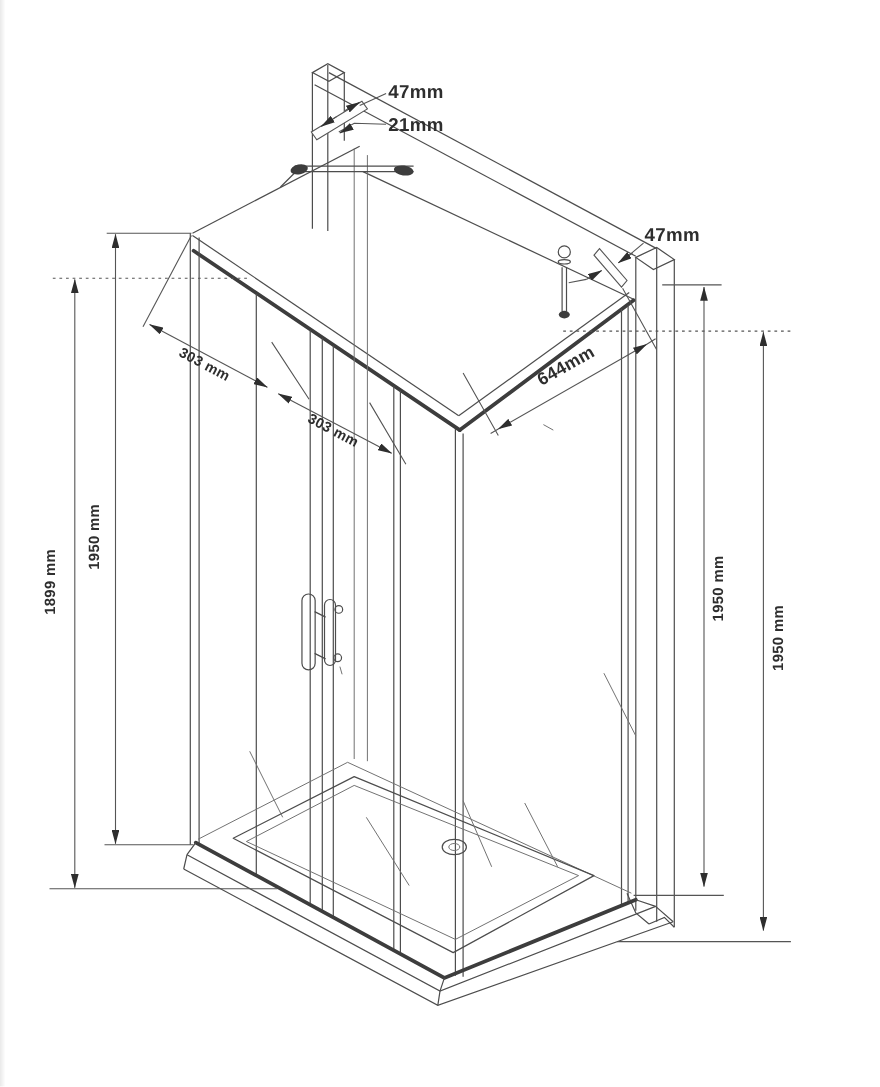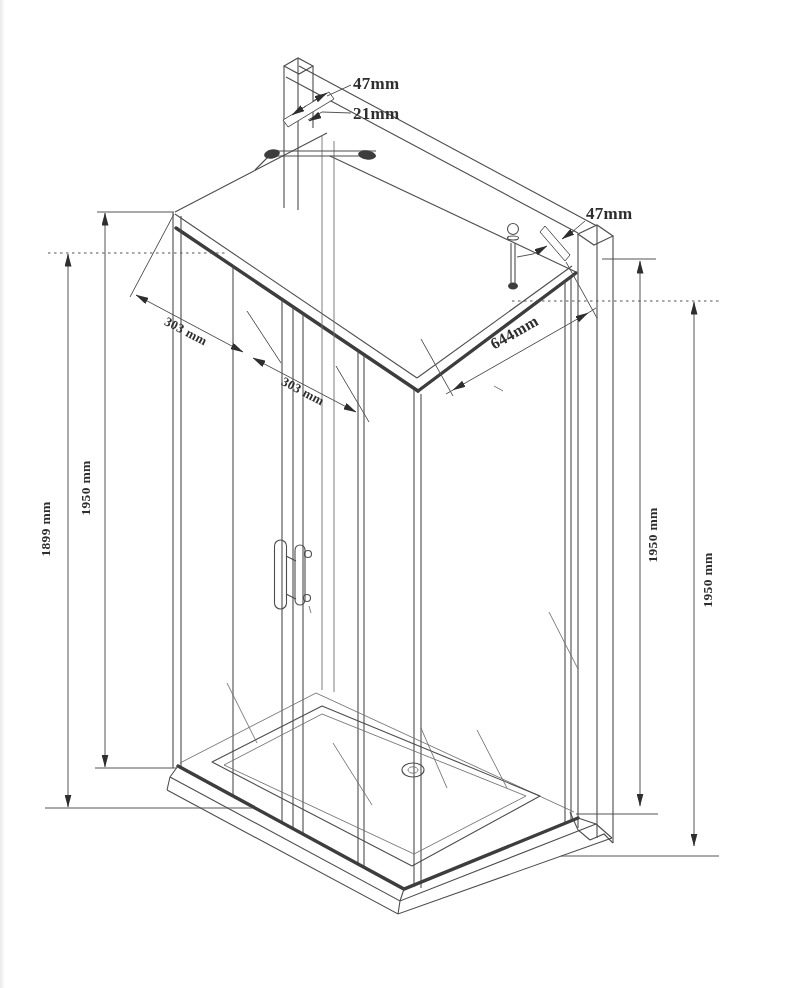--- a/index.html
+++ b/index.html
@@ -1,18 +1,18 @@
 <!DOCTYPE html>
 <html><head>
 <meta charset="utf-8">
 <style>
   html,body { margin:0; padding:0; background:#ffffff; }
   .page {
     width:800px; height:988px; position:relative; background:#ffffff;
-    font-family:Liberation Serif, serif; overflow:hidden;
+    font-family:Liberation Sans, sans-serif; overflow:hidden;
   }
   .page::before{
     content:""; position:absolute; left:0; top:0; width:5px; height:100%;
     background:linear-gradient(to right,#e9e9e9,rgba(255,255,255,0)); z-index:2;
   }
   svg.drawing { position:absolute; left:0; top:0; filter:blur(0.3px); }
   .s  { stroke:#4d4d4d; stroke-width:1.1; fill:none; }
   .sl { stroke:#707070; stroke-width:0.9; fill:none; }
   .tk { stroke:#3d3d3d; stroke-width:3.4; fill:none; stroke-linecap:round; }
   .d  { stroke:#555555; stroke-width:1; fill:none; }

